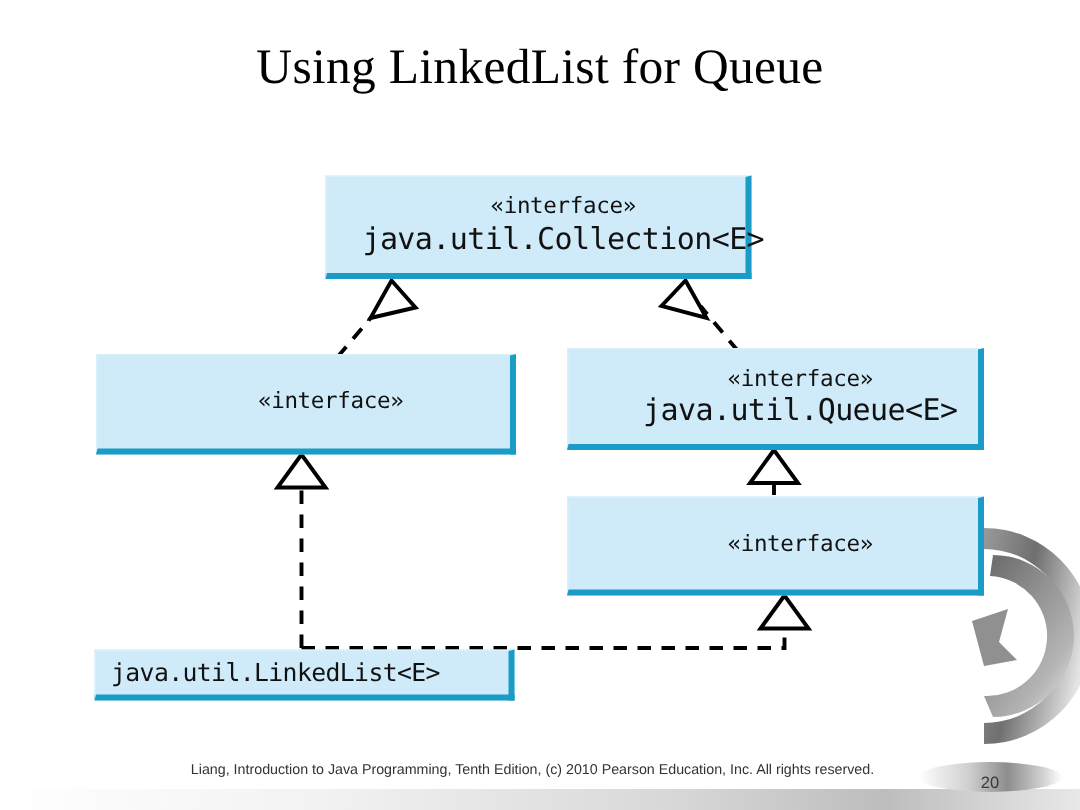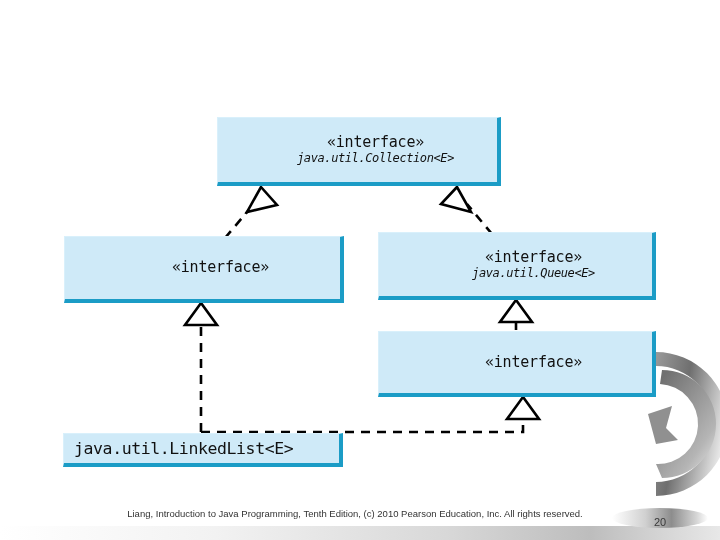--- a/index.html
+++ b/index.html
@@ -53,22 +53,21 @@
     z-index: 3;
     padding-left: 36px;
   }
   .uml-box .stereo {
     font-size: 15px;
     font-style: normal;
     line-height: 1.15;
     letter-spacing: -0.2px;
   }
   .uml-box .cname {
-    font-size: 12px;
-    font-style: italic;
+    font-size: 20px;
     line-height: 1.2;
     letter-spacing: -0.4px;
     white-space: nowrap;
   }
   .uml-box.concrete .cname {
     font-style: normal;
     font-size: 16.5px;
   }
 
   #box-collection { left: 217px; top: 117px; width: 284px; height: 69px; }
@@ -142,20 +141,21 @@
     font-size: 11px;
     color: #3a3a3a;
     z-index: 5;
   }
 </style>
 </head>
 <body>
 
 <div id="slide">
 
+  <div id="slide-title">Using LinkedList for Queue</div>
 
   <svg id="deco-arc" viewBox="0 0 108 160" aria-hidden="true">
     <defs>
       <linearGradient id="arcGrad" x1="0" y1="0" x2="1" y2="0.4">
         <stop offset="0%" stop-color="#9a9a9a"></stop>
         <stop offset="45%" stop-color="#6f6f6f"></stop>
         <stop offset="100%" stop-color="#e6e6e6"></stop>
       </linearGradient>
       <linearGradient id="arcGrad2" x1="0.2" y1="0" x2="1" y2="1">
         <stop offset="0%" stop-color="#707070"></stop>

